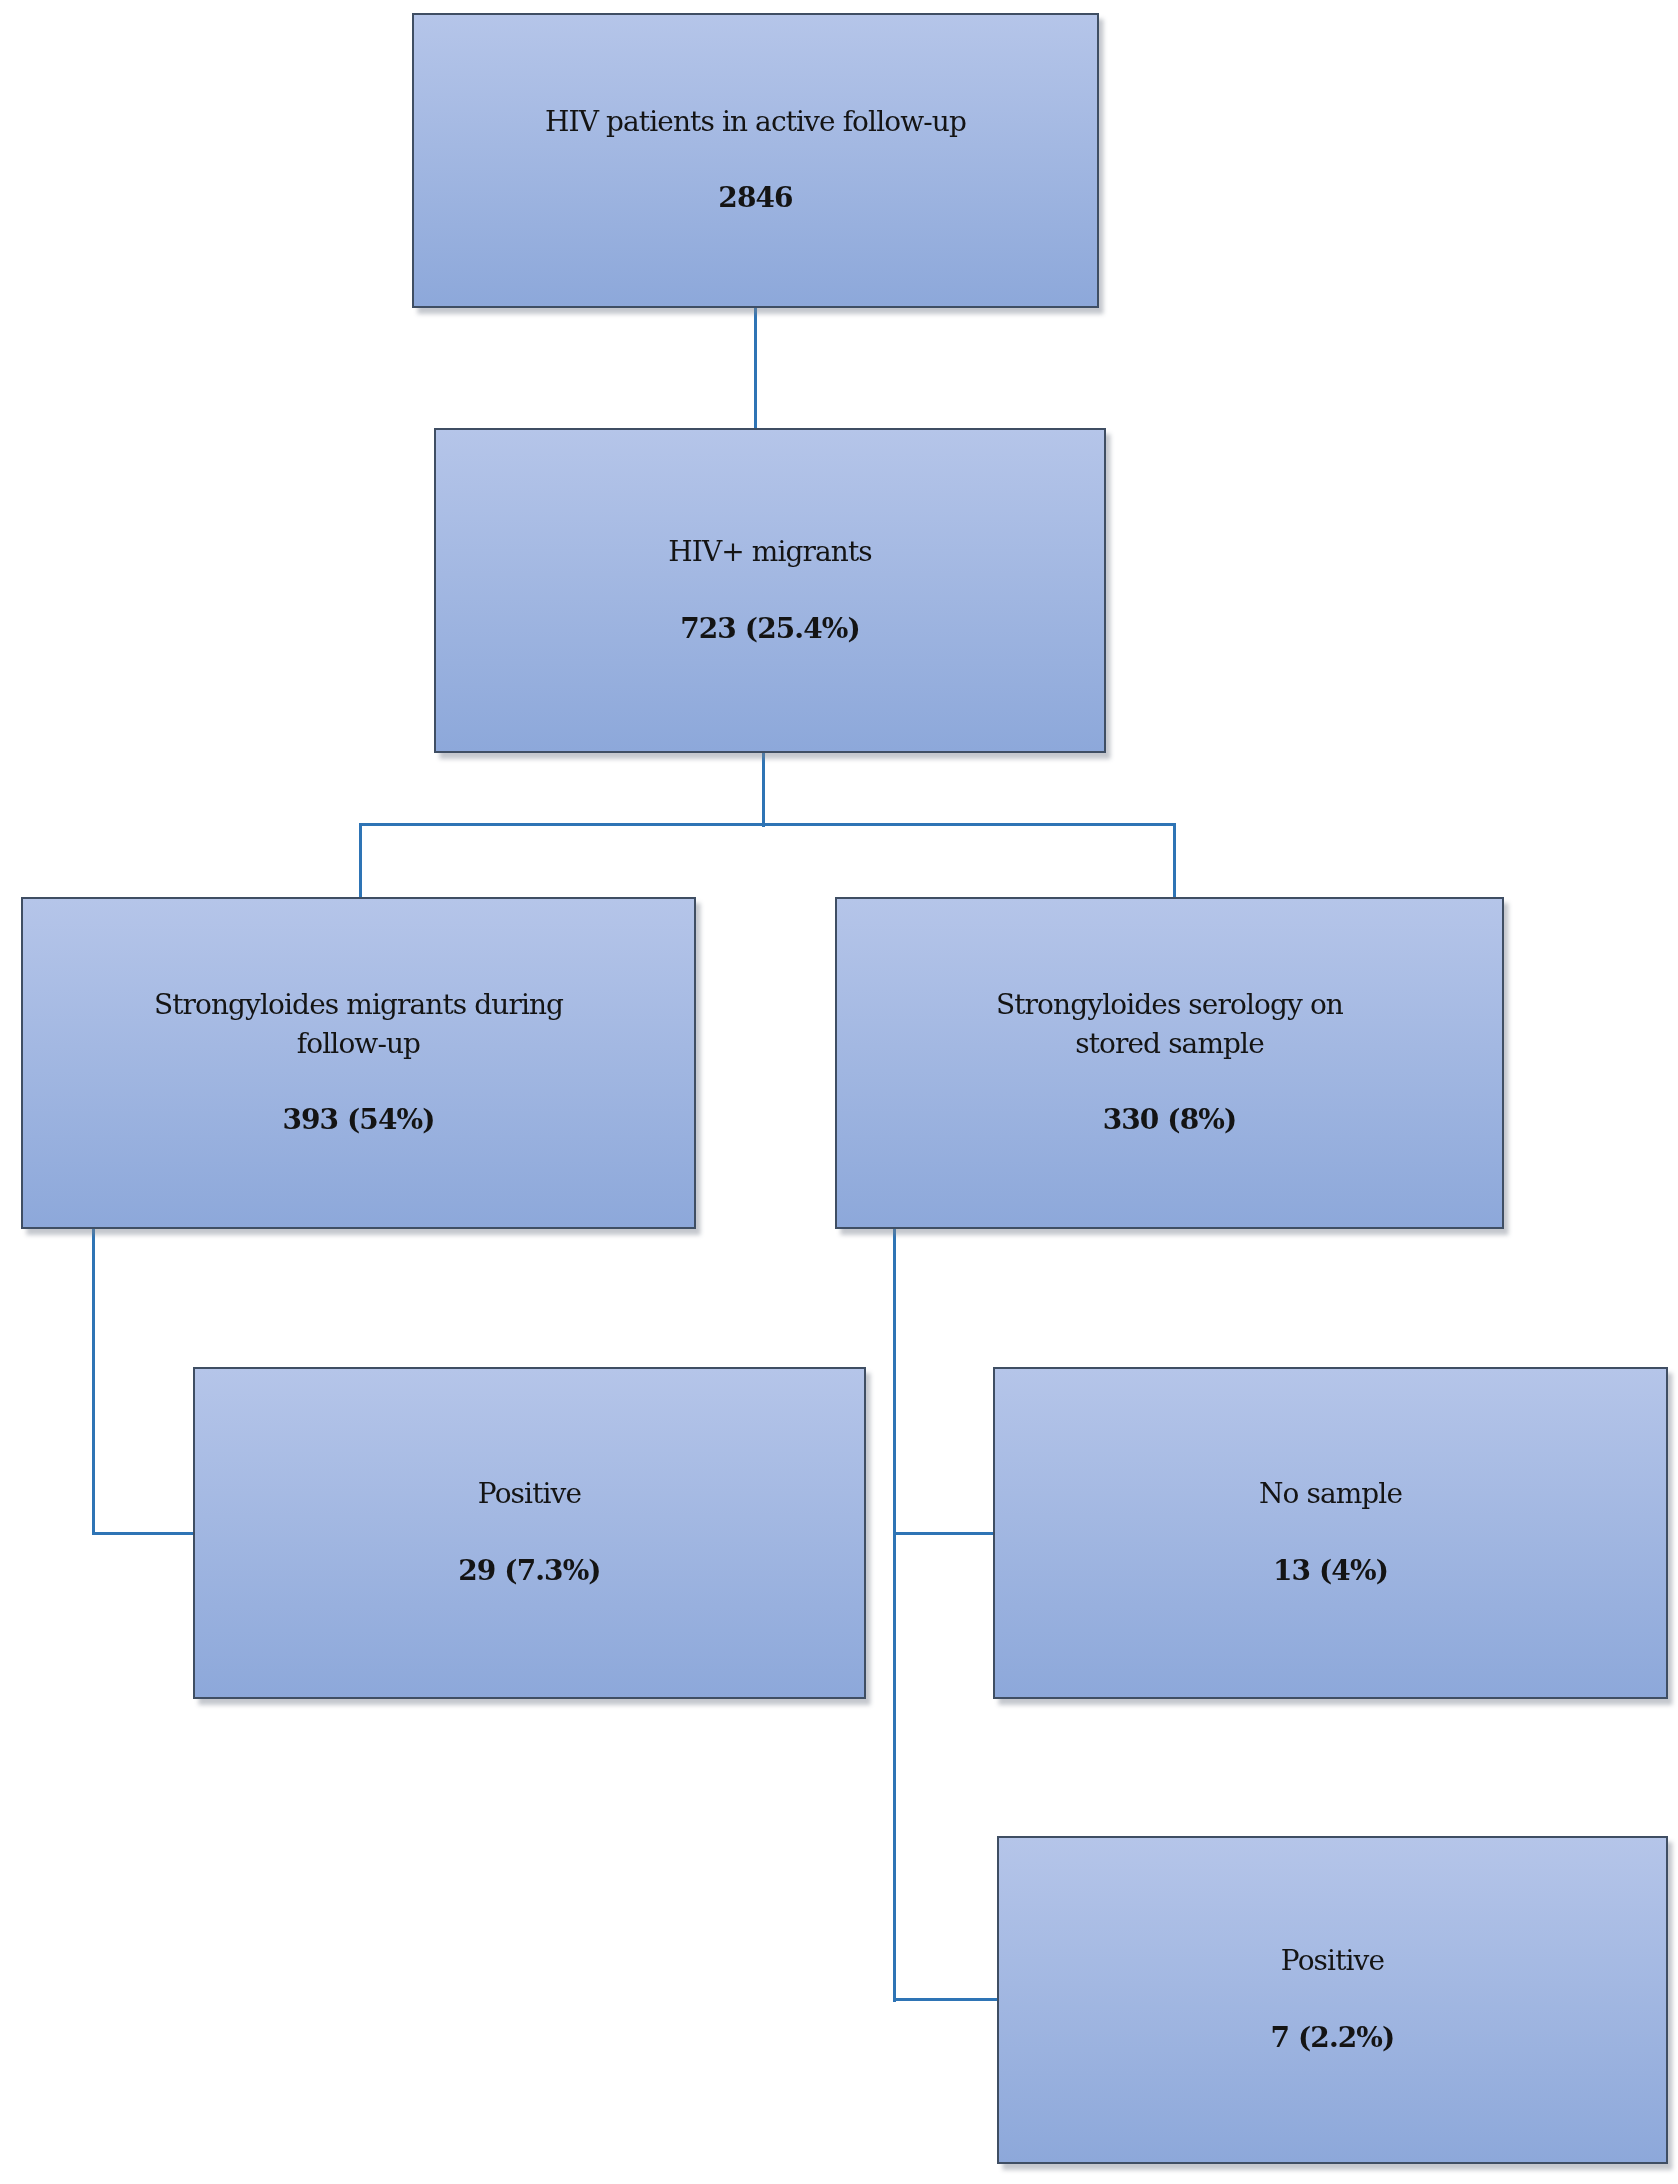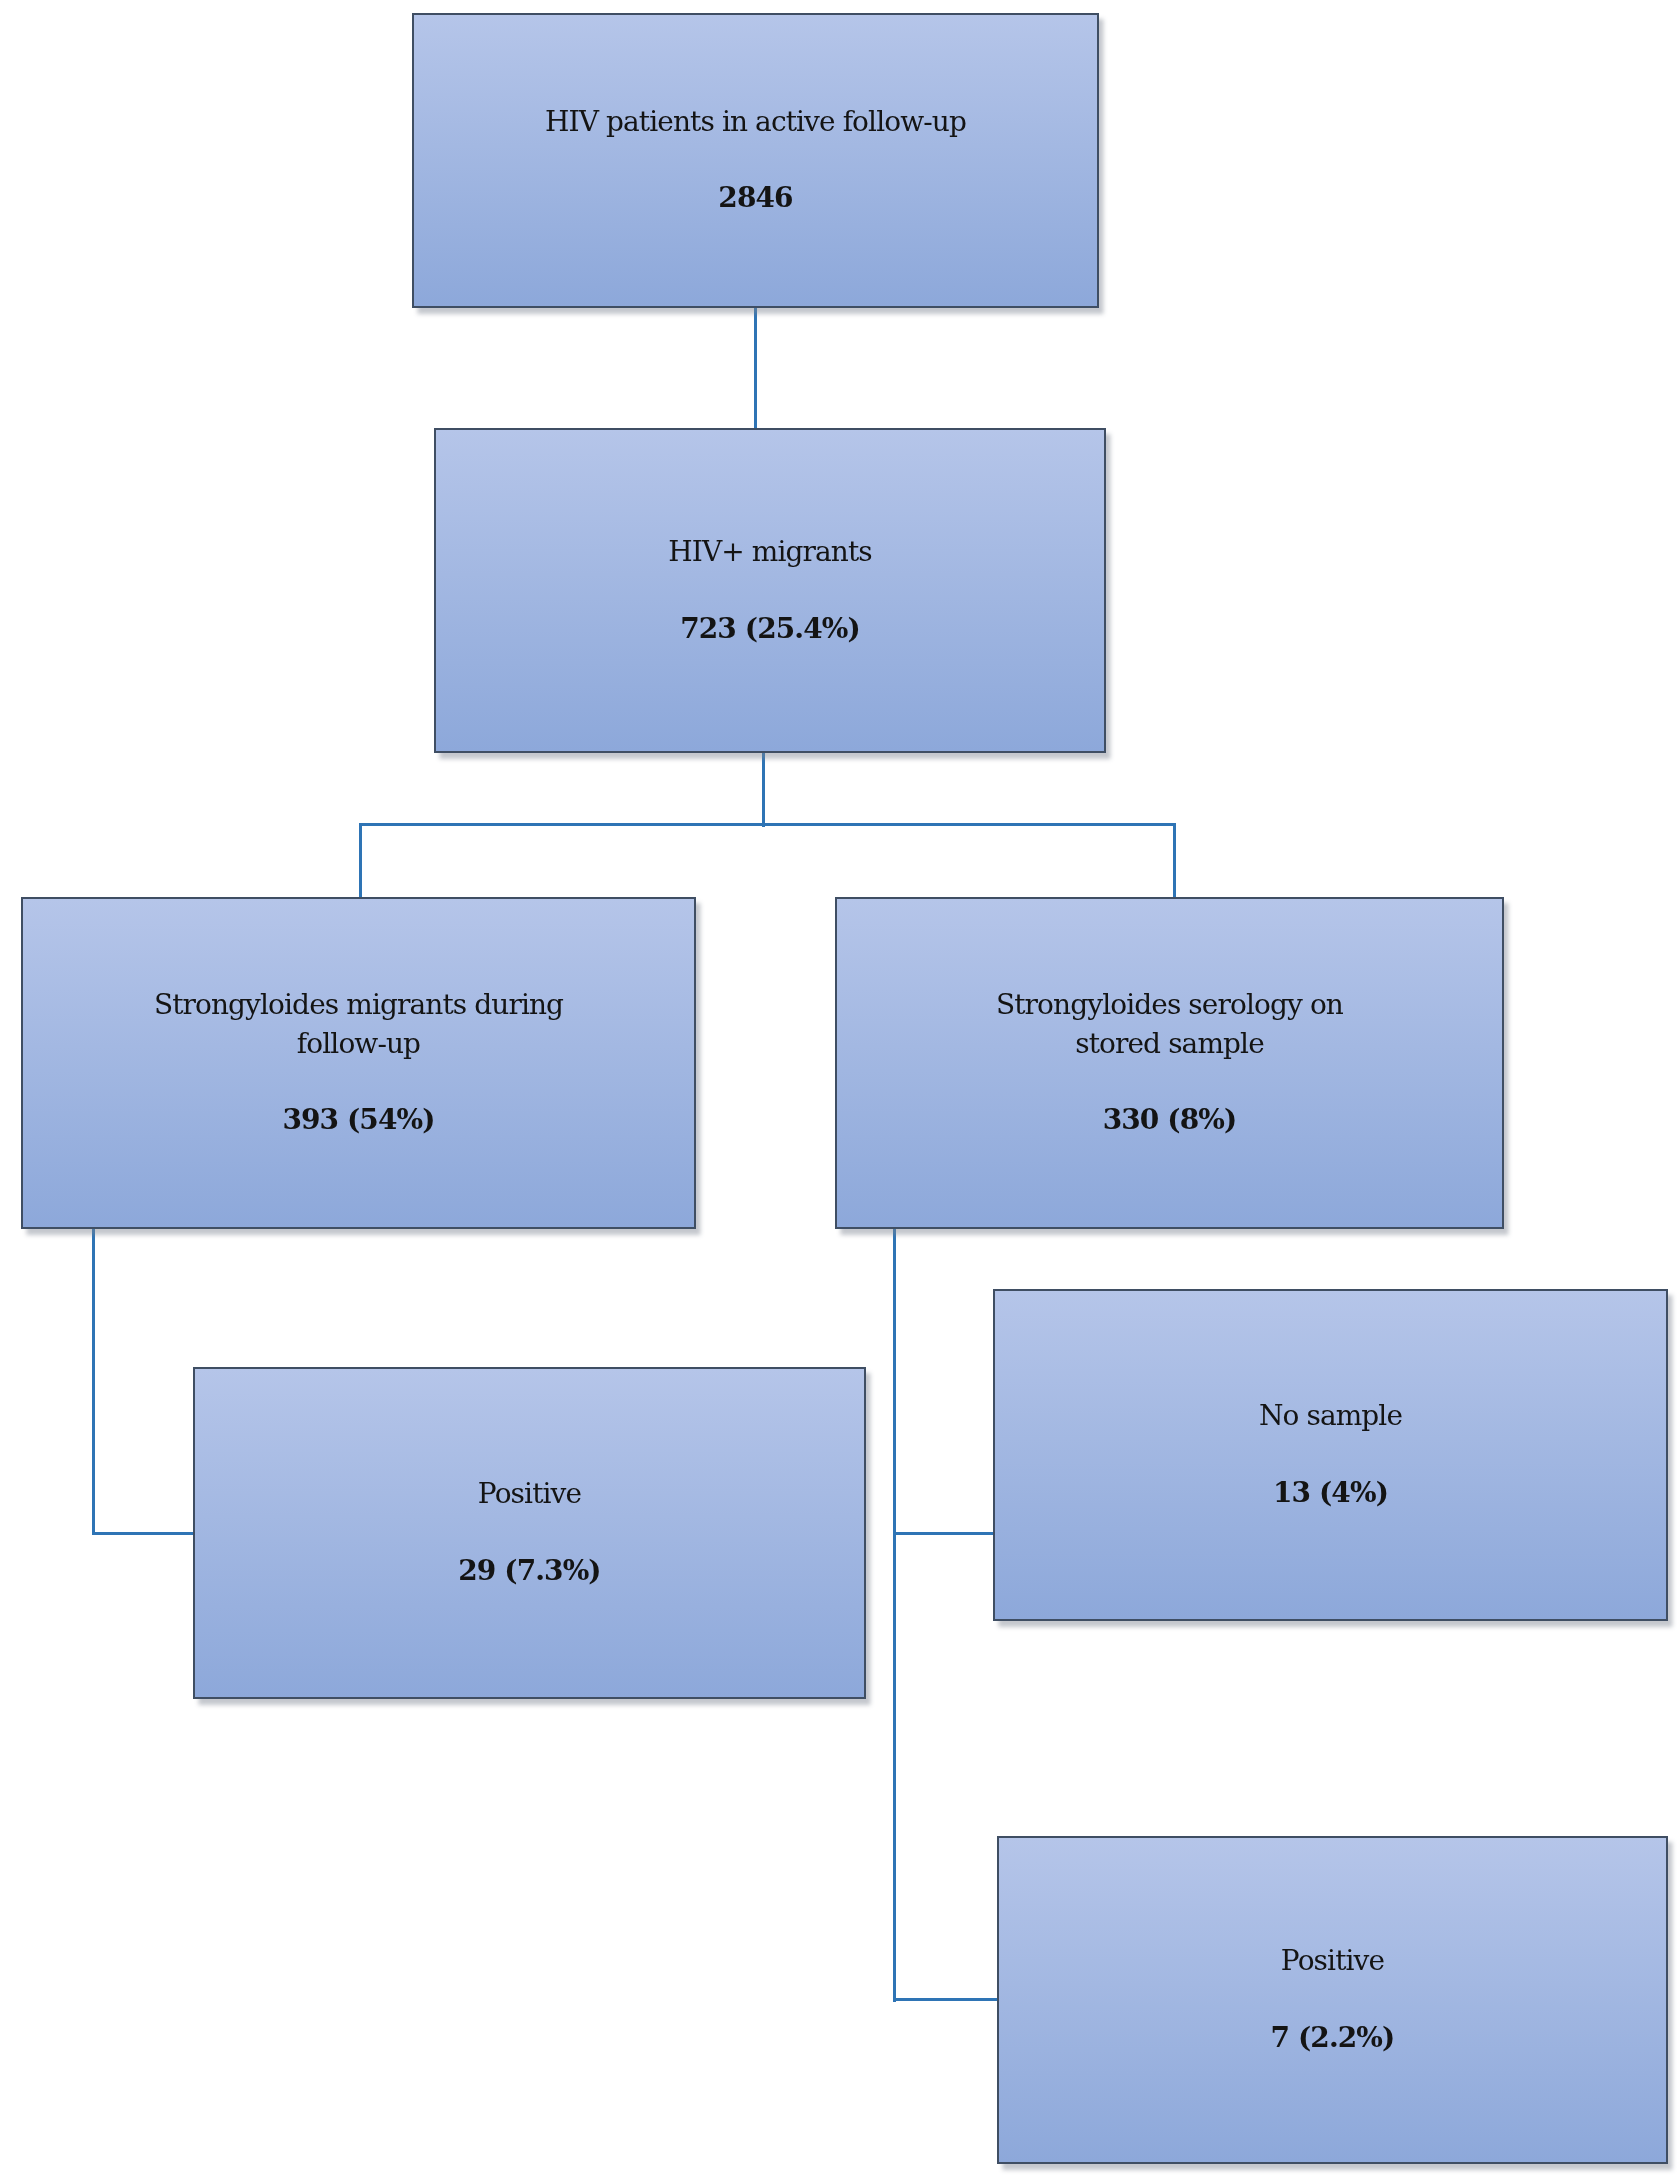--- a/index.html
+++ b/index.html
@@ -42,21 +42,21 @@
   .conn {
     position: absolute;
     background: #2e74b5;
   }
   
   .b1 { left: 412px;  top: 12.8px;   width: 687px; height: 295px; }
   .b2 { left: 434px;  top: 428px;  width: 672px; height: 325px; text-align: center; }
   .b3 { left: 21px;   top: 897px; width: 675px; height: 332px; }
   .b4 { left: 835px;  top: 897px; width: 669px; height: 332px; }
   .b5 { left: 193px;  top: 1367px; width: 673px; height: 332px; }
-  .b6 { left: 993px; top: 1289px; width: 675px; height: 332px; }
+  .b6 { left: 993px; top: 1367px; width: 675px; height: 332px; }
   .b7 { left: 997px; top: 1836px; width: 671px; height: 328px; }
 
   .c1  { left: 754px;  top: 305px;  width: 3.4px;   height: 126px; }
   .c2  { left: 762px;  top: 750px;  width: 3.4px;   height: 77px;  }
   .c3  { left: 359px;  top: 823px;  width: 817px; height: 3.4px;   }
   .c4  { left: 359px;  top: 823px;  width: 3.4px;   height: 77px;  }
   .c5  { left: 1173px; top: 823px;  width: 3.4px;   height: 77px;  }
   .c6  { left: 92px;  top: 1227px; width: 3.4px;   height: 308px; }
   .c7  { left: 92px;  top: 1532px; width: 103px; height: 3.4px;   }
   .c8  { left: 893px; top: 1227px; width: 3.4px;   height: 775px; }

